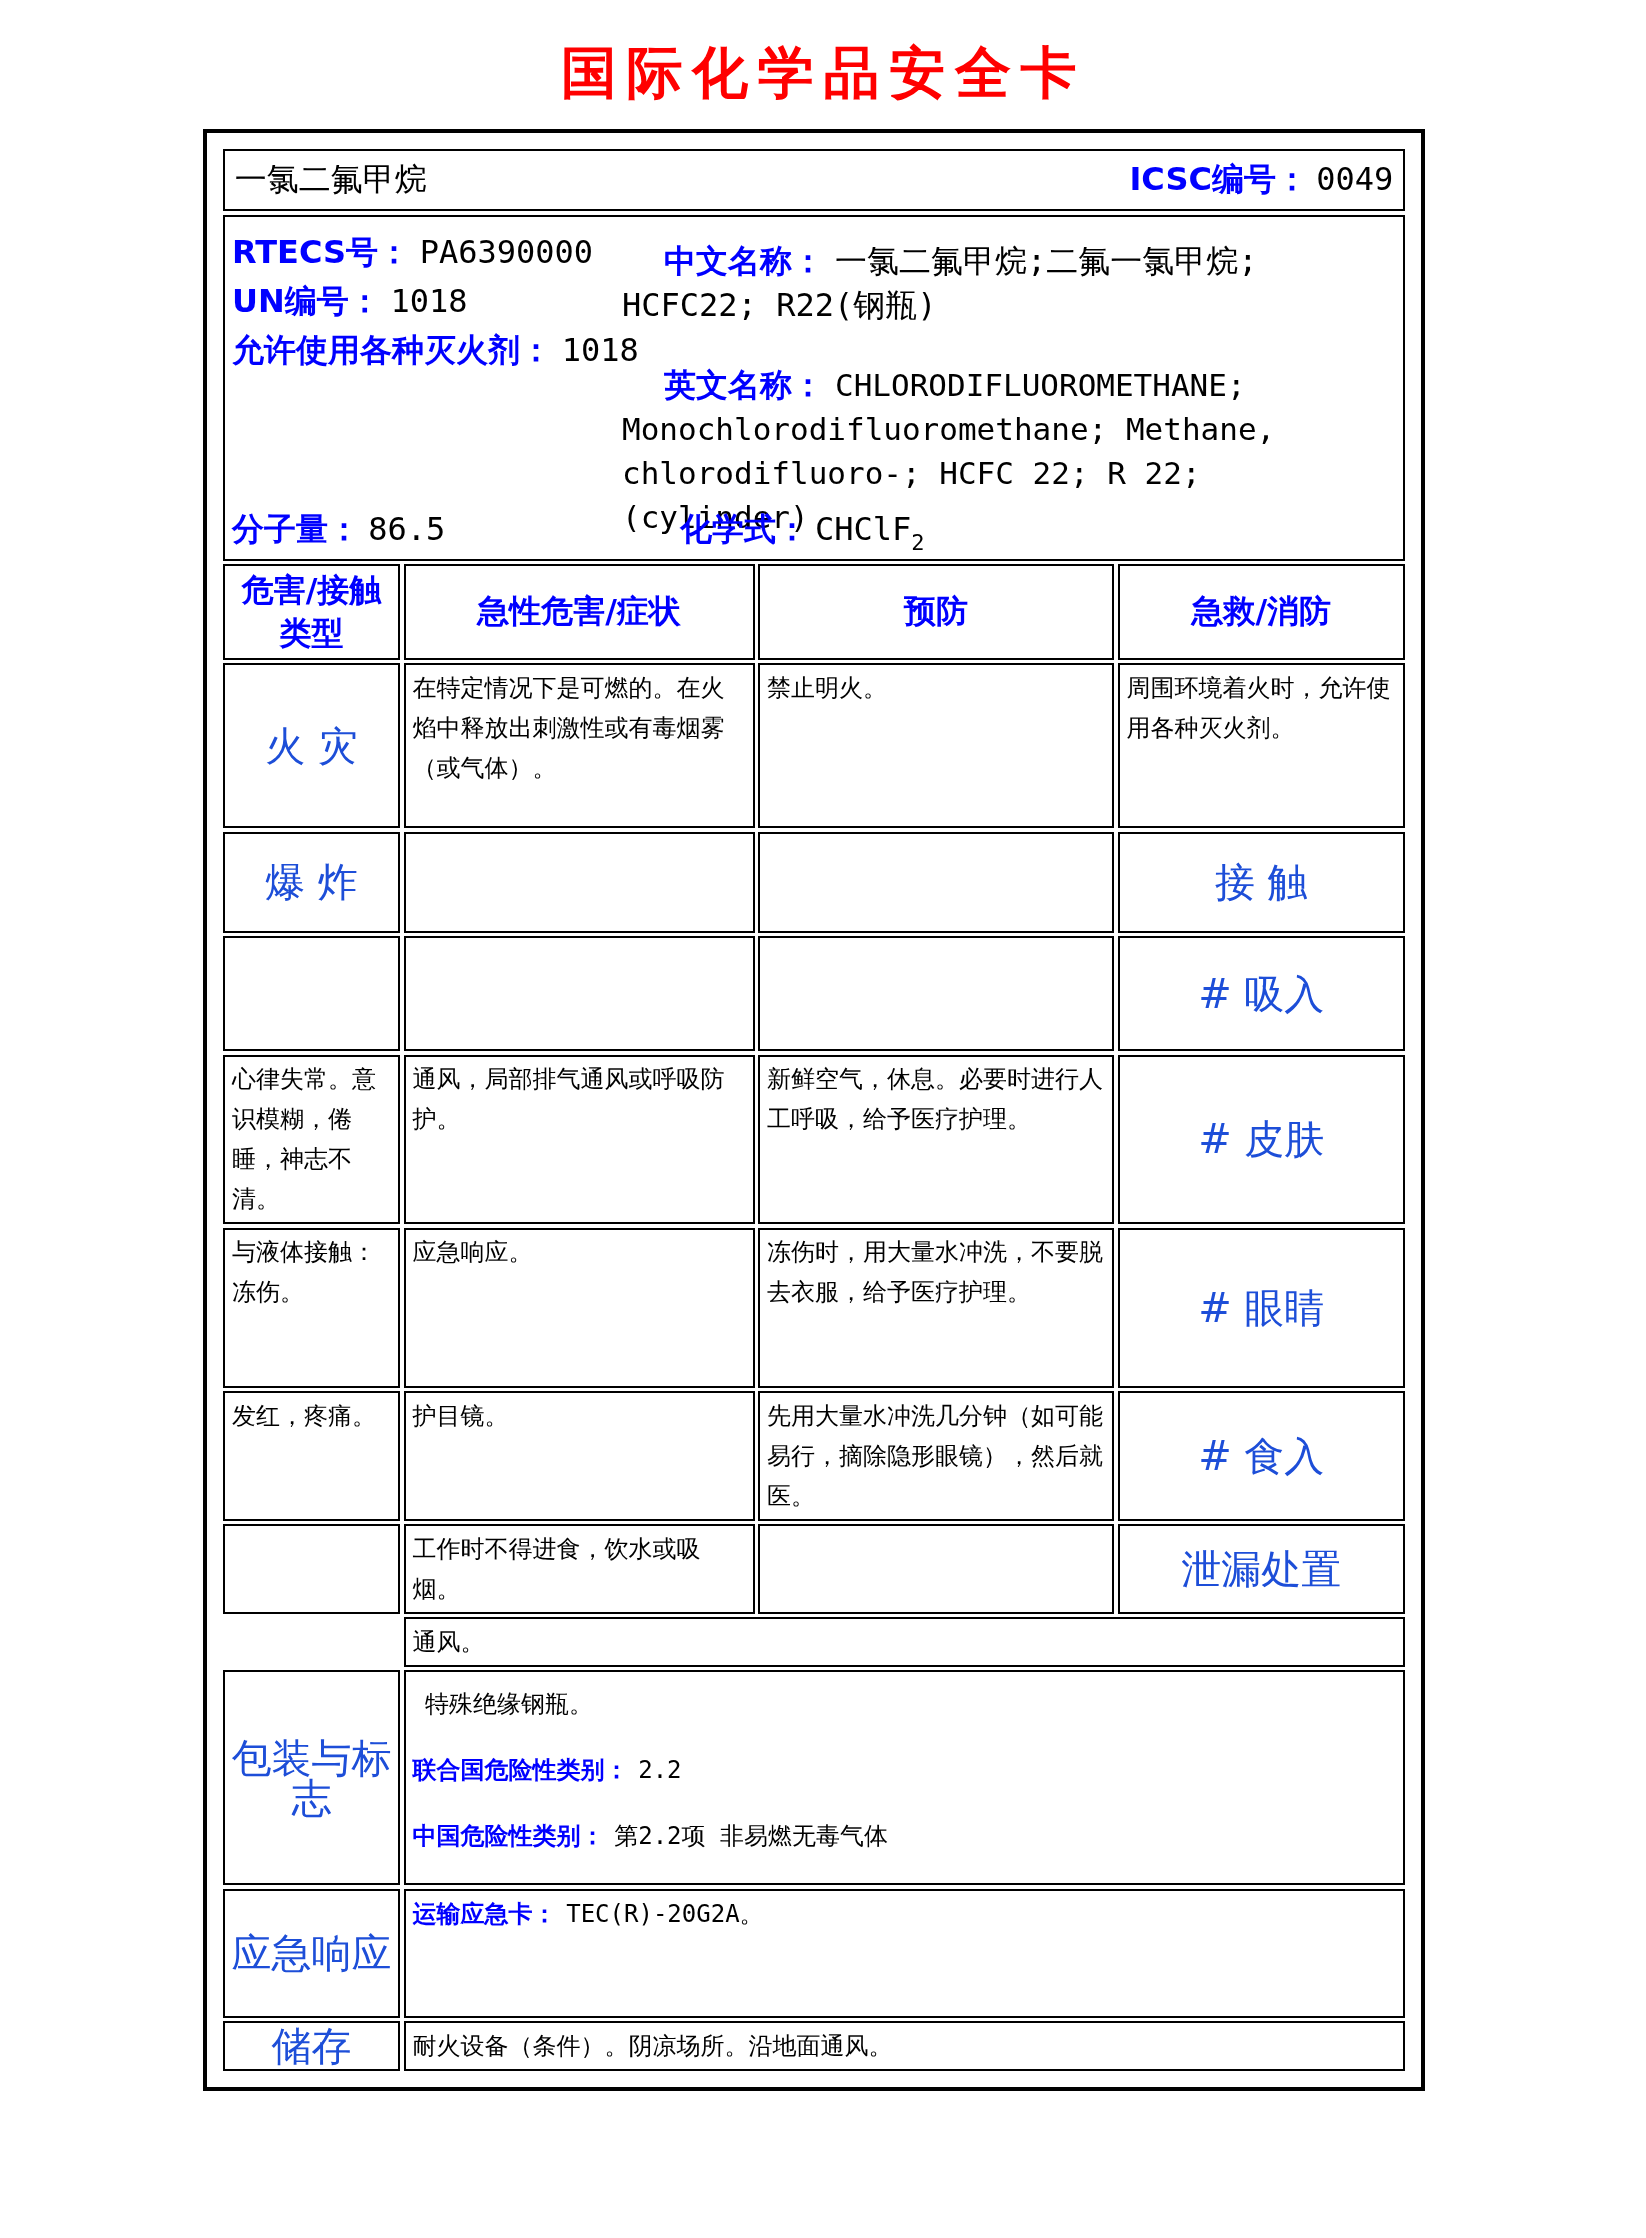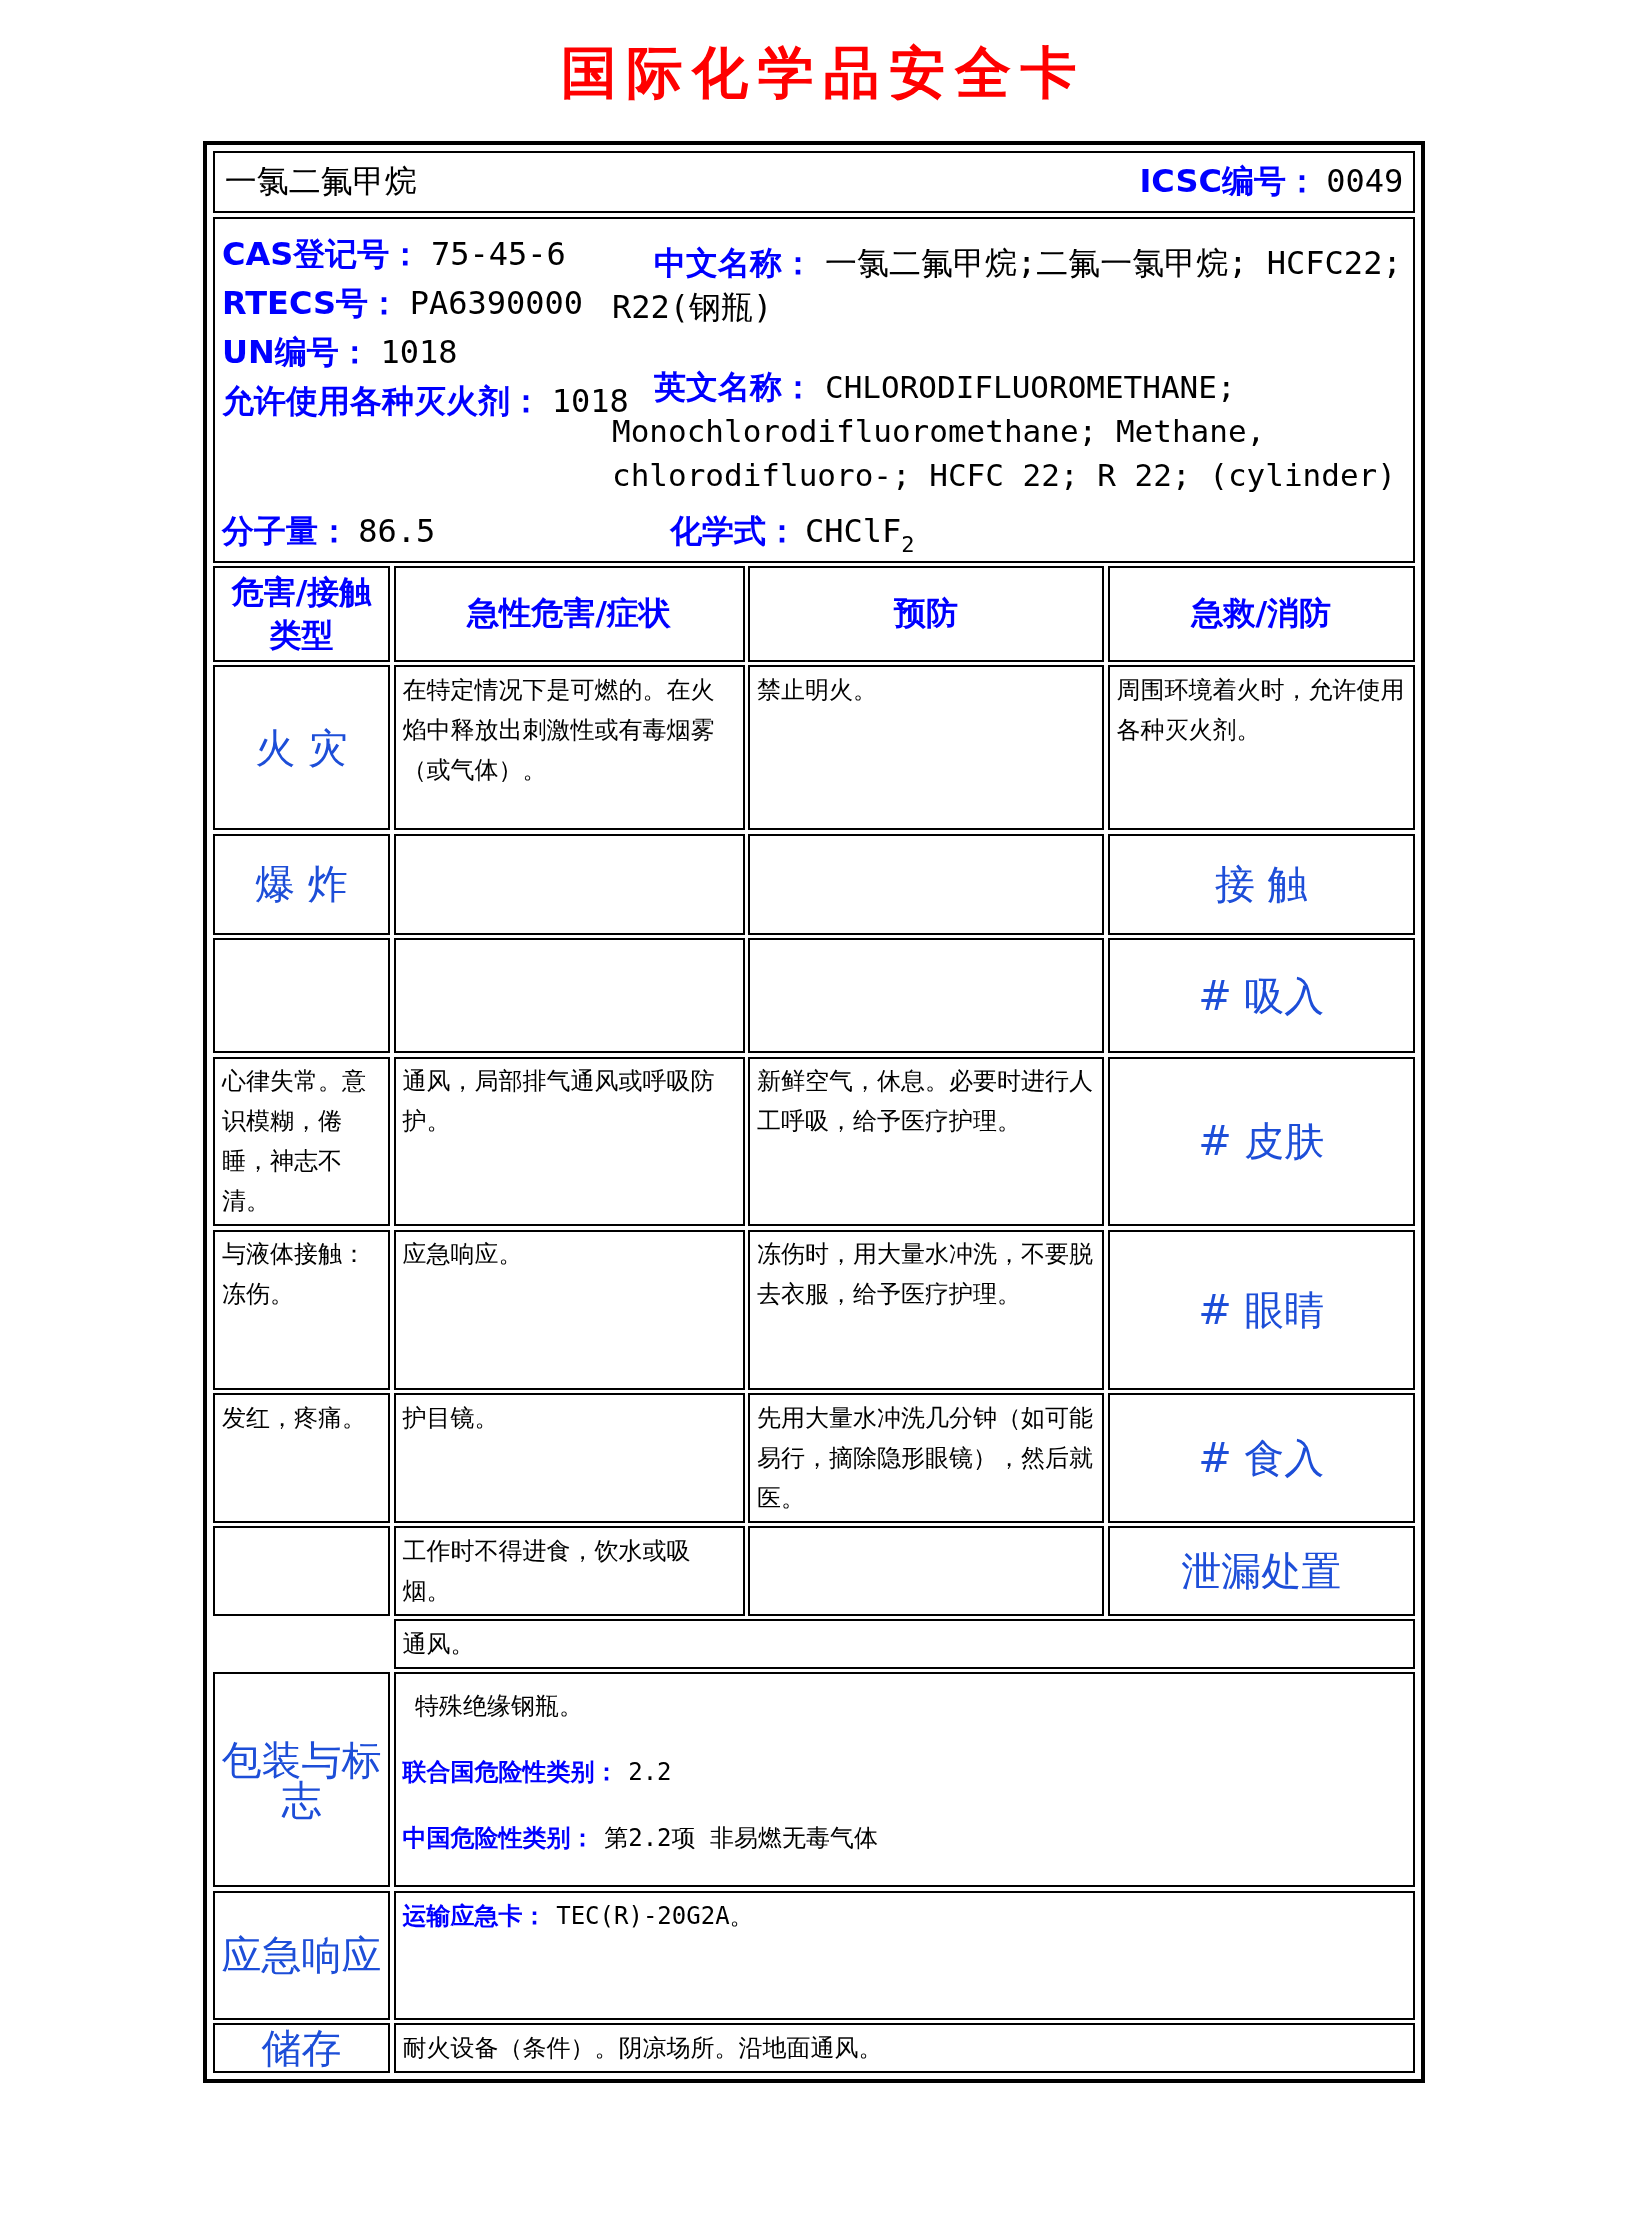--- a/index.html
+++ b/index.html
@@ -12,25 +12,24 @@
     overflow: hidden;
   }
   .title {
     position: absolute; top: 36px; left: 0; width: 100%;
     text-align: center;
     font-size: 56px; font-weight: bold; color: #ff0000;
     letter-spacing: 9.7px;
   }
   .card {
     position: absolute; left: 203px; top: 129px; width: 1222px;
-    border: 4.2px solid #000; background: #ffffff; padding: 6px;
+    border: 4.2px solid #000; background: #ffffff; padding: 16px;
     display: grid;
     grid-template-columns: 177px 351px 356px 1fr;
     gap: 3.5px;
-    margin-top: 12px;
   }
   .cell { border: 2.1px solid #000; background: #fff; min-width: 0; }
   .full  { grid-column: 1 / -1; }
   .span3 { grid-column: 2 / -1; }
 
   .lbl { color: #0000ff; font-weight: bold; font-family: "DejaVu Sans", "Liberation Sans", sans-serif; }
   .val, .ccell { font-family: "DejaVu Sans Mono", "DejaVu Sans", sans-serif; }
 
   
   .row-name { display: flex; justify-content: space-between; align-items: flex-start;
@@ -92,21 +91,20 @@
 
   <div class="cell full row-name mh-name">
     <span class="val">一氯二氟甲烷</span>
     <span>
       <span class="lbl">ICSC编号：</span><span class="val">0049</span>
     </span>
   </div>
 
   <div class="cell full row-info mh-info">
     <div class="ids">
-      <div><span class="lbl">CAS登记号：</span><span class="val">75-45-6</span></div>
       <div><span class="lbl">RTECS号：</span><span class="val">PA6390000</span></div>
       <div><span class="lbl">UN编号：</span><span class="val">1018</span></div>
       <div><span class="lbl">允许使用各种灭火剂：</span><span class="val">1018</span></div>
     </div>
     <div class="names">
       <p><span class="lbl">中文名称：</span><span class="val">一氯二氟甲烷;二氟一氯甲烷; HCFC22; R22(钢瓶)</span></p>
       <p class="en"><span class="lbl">英文名称：</span><span class="val">CHLORODIFLUOROMETHANE; Monochlorodifluoromethane; Methane, chlorodifluoro-; HCFC 22; R 22; (cylinder)</span></p>
     </div>
     <div class="mwline">
       <span class="mw"><span class="lbl mw-label">分子量：</span><span class="val">86.5</span></span>

